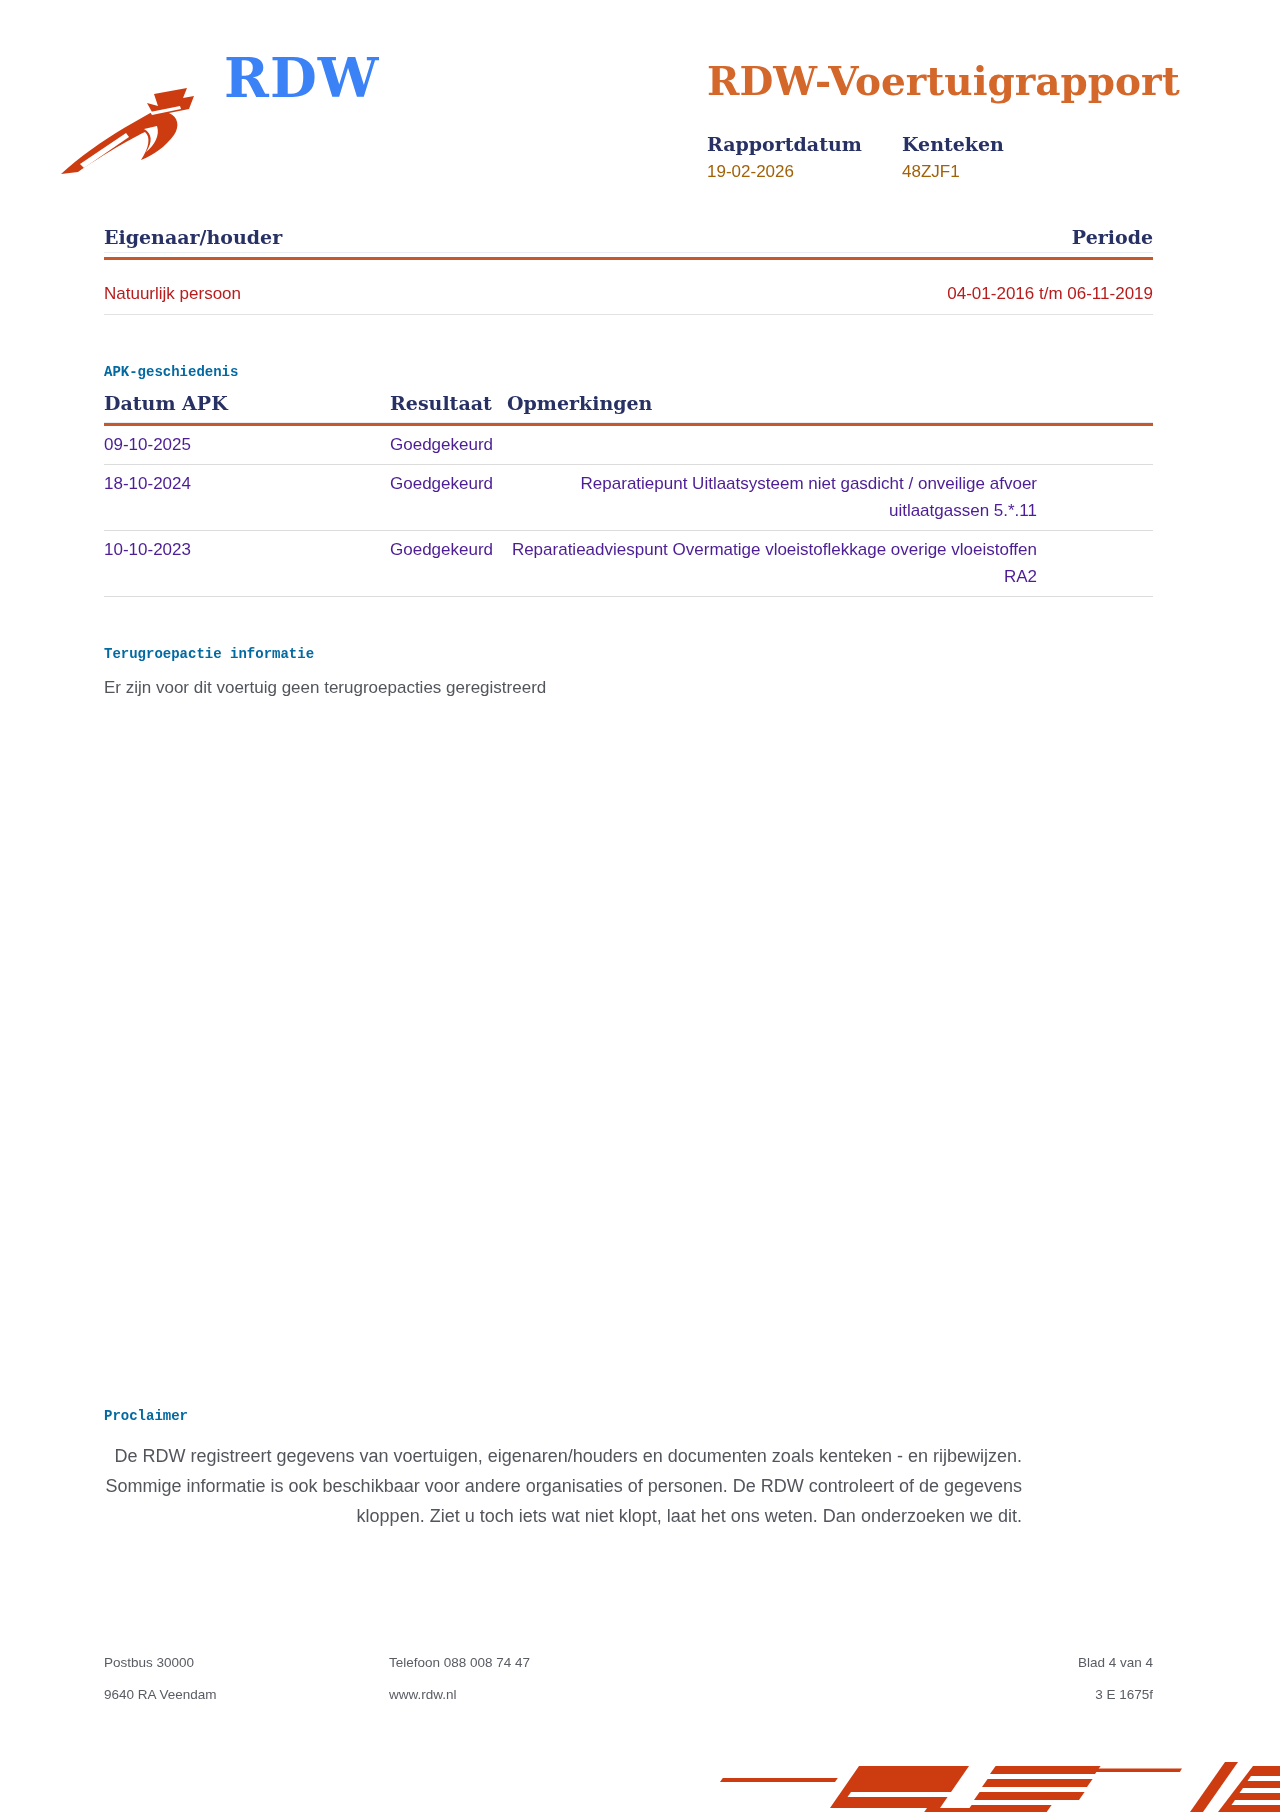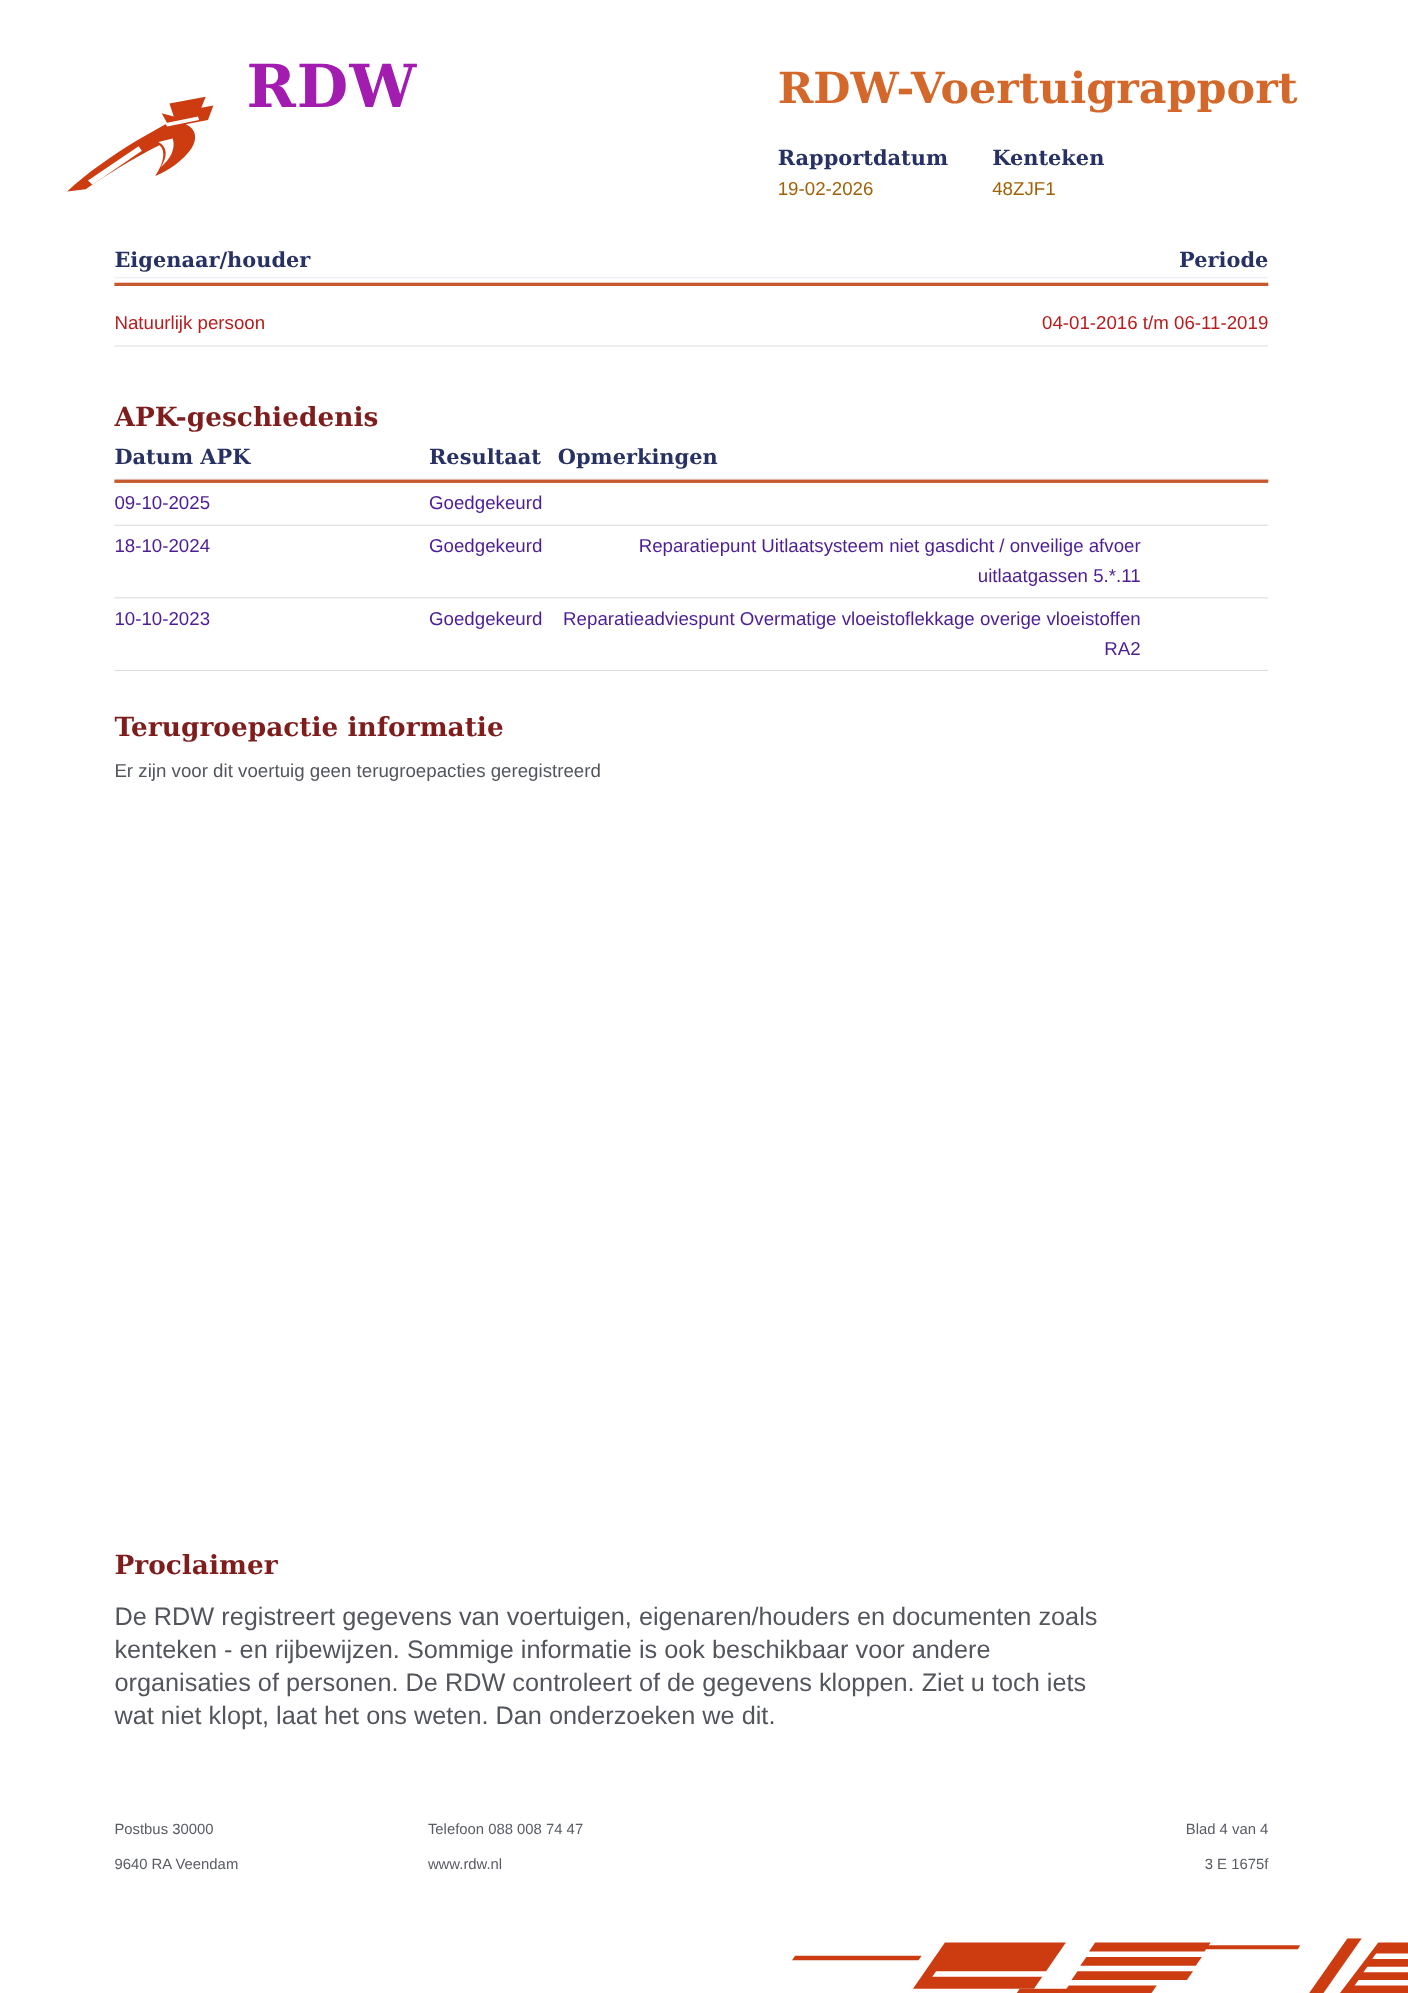--- a/index.html
+++ b/index.html
@@ -9,54 +9,54 @@
     background:#ffffff;
     overflow:hidden;
     font-family:"Liberation Sans","DejaVu Sans",sans-serif;
     color:#53555c;
   }
   .serif{font-family:"DejaVu Serif","Liberation Serif",serif;font-weight:bold;}
   .navy{color:#283163;}
 
   
   .logo-wing{position:absolute;left:58px;top:82px;width:150px;height:96px;}
-  .logo-text{position:absolute;left:224px;top:46px;font-size:54px;color:#a21caf;letter-spacing:1px;}
+  .logo-text{position:absolute;left:224px;top:46px;font-size:54px;color:#3b82f6;letter-spacing:1px;}
   .doc-title{position:absolute;left:707px;top:58px;font-size:39px;color:#d4682b;white-space:nowrap;}
   .meta{position:absolute;top:133px;font-size:19px;}
   .meta .label{font-size:19px;}
   .meta .value{font-family:"Liberation Sans",sans-serif;font-weight:normal;font-size:17px;color:#a16207;margin-top:7px;}
   .meta.rapportdatum{left:707px;}
   .meta.kenteken{left:902px;}
 
   
   .section{position:absolute;left:104px;width:1049px;}
   .heading-row{display:flex;justify-content:space-between;align-items:flex-end;border-bottom:1px solid #e8edf4;padding-bottom:4px;}
   .sec-heading{font-size:19px;}
   .rule-orange{height:3px;background:#c5582d;border:none;margin:4px 0 0 0;}
 
   
   #owner-section{top:226px;}
   .owner-row{display:flex;justify-content:space-between;font-size:17px;color:#b91c1c;padding:24px 0 10px 0;border-bottom:1px solid #e2e2e2;}
 
   
   #apk-section{top:364px;}
-  .apk-heading{font-size:24px;color:#7f1d1d;}
+  .apk-heading{font-size:14px;color:#0369a1;font-family:Liberation Mono, monospace;}
   .apk-grid{display:grid;grid-template-columns:286px 117px 1fr;}
   .apk-head{margin-top:12px;padding-bottom:8px;border-bottom:1px solid #e8edf4;}
   .apk-head .cell{font-size:19px;}
   .apk-row{padding:5px 0 6px 0;border-bottom:1px solid #dcdcdc;font-size:17px;line-height:27px;color:#4c1d95;}
   .apk-row .remark{max-width:530px;text-align:right;}
 
   
   #recall-section{top:646px;}
   #recall-section .body-text{margin-top:16px;font-size:17px;}
 
   
   #proclaimer-section{top:1408px;}
-  #proclaimer-section .body-text{margin-top:17px;font-size:23px;line-height:30px;max-width:918px;}
+  #proclaimer-section .body-text{margin-top:17px;font-size:18px;line-height:30px;max-width:918px;text-align:right;}
 
   
   .footer{position:absolute;left:104px;top:1655px;width:1049px;font-size:13.5px;color:#5a5c64;}
   .footer .col-left{position:absolute;left:0;}
   .footer .col-mid{position:absolute;left:285px;}
   .footer .col-right{position:absolute;right:0;text-align:right;}
   .footer .line2{margin-top:17px;}
 
   
   .decoration{position:absolute;left:690px;top:1762px;width:590px;height:50px;}

